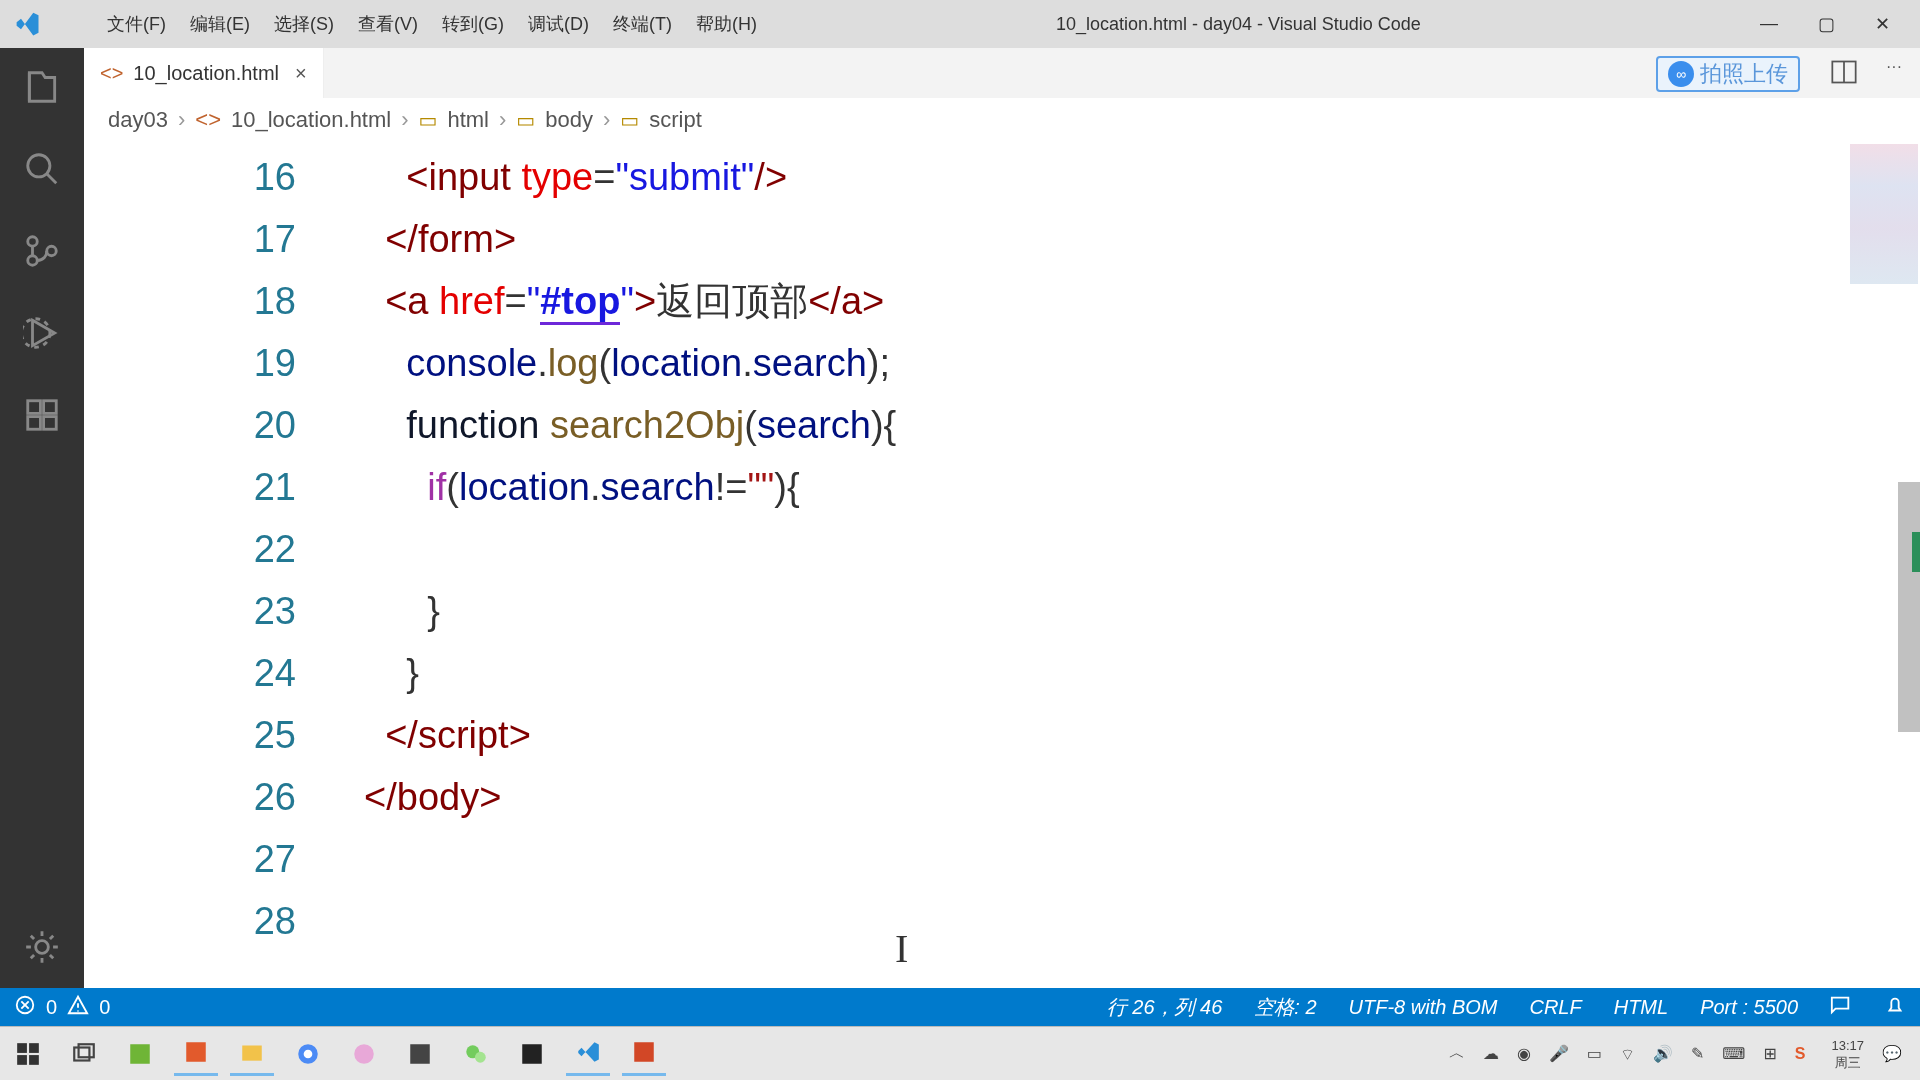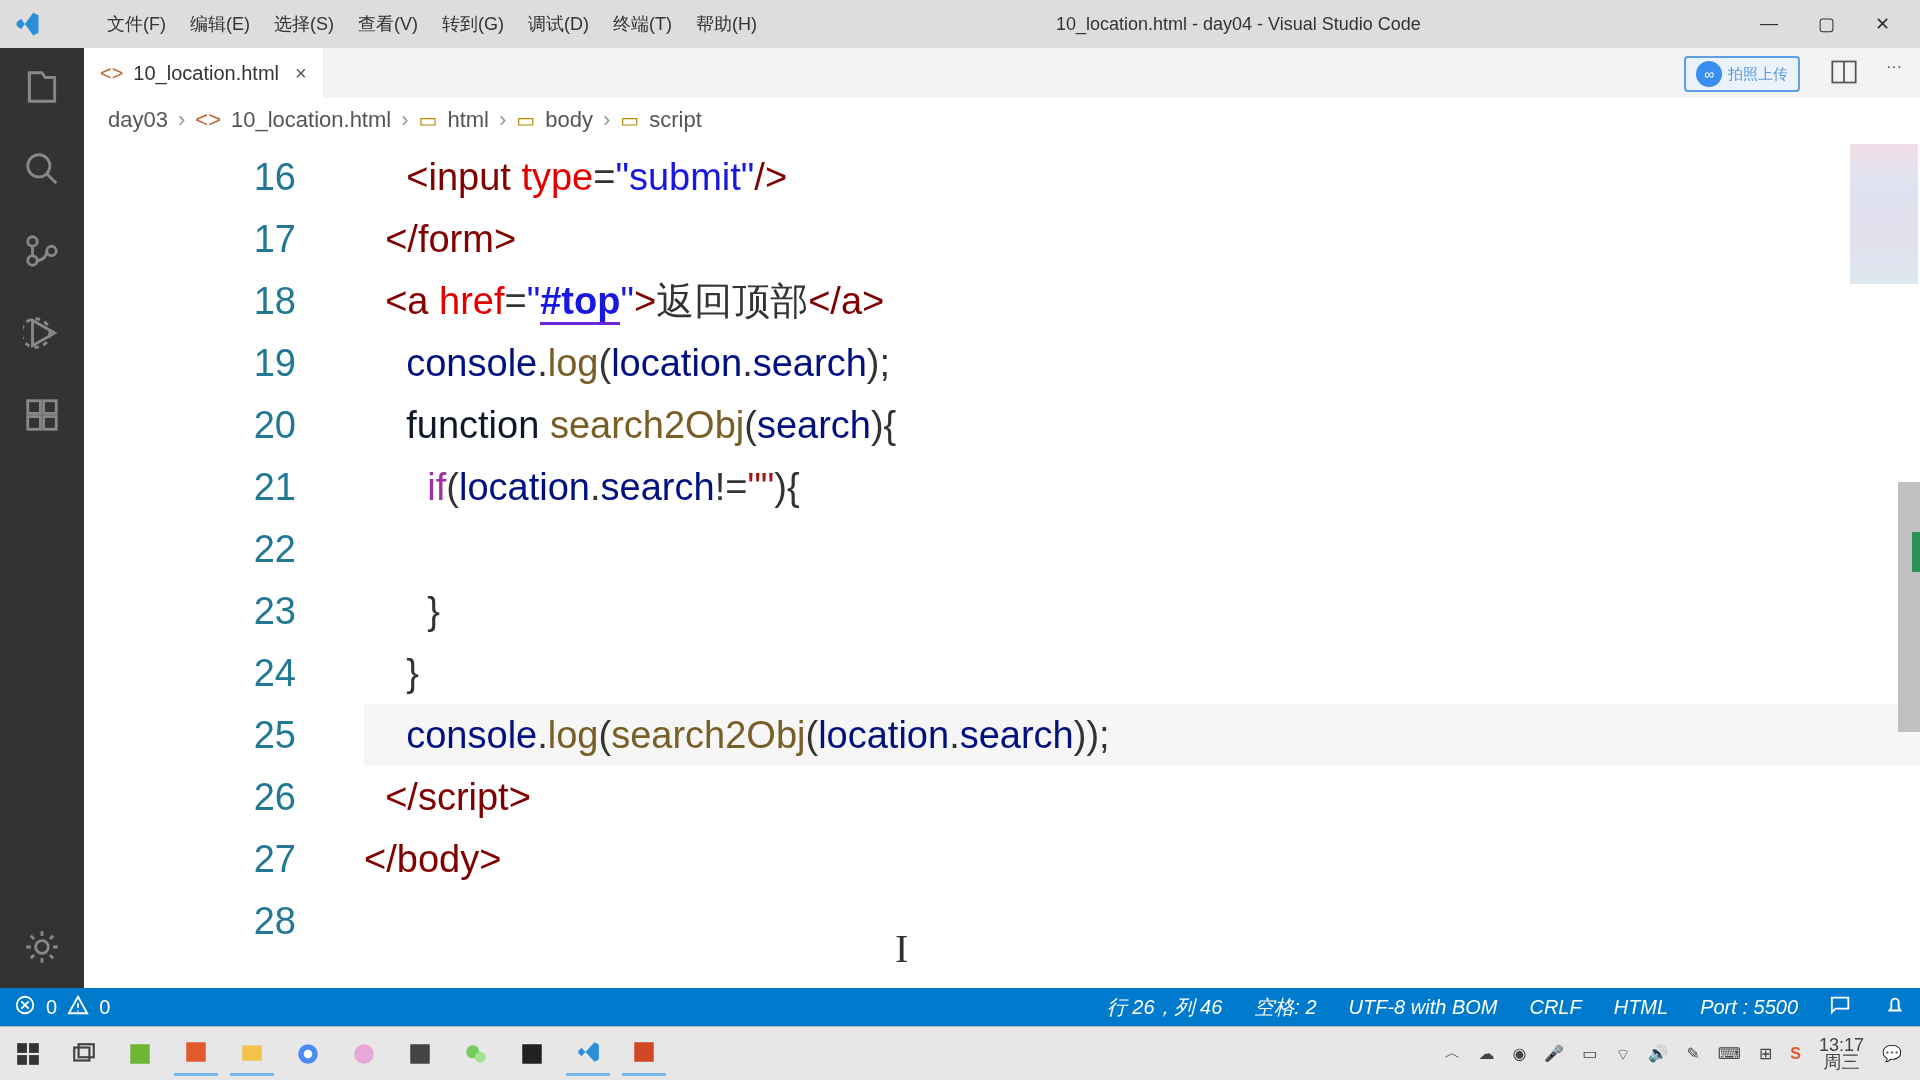--- a/index.html
+++ b/index.html
@@ -27,21 +27,21 @@
 
 .editor { flex: 1; display: flex; flex-direction: column; background: #fff; position: relative; }
 
 
 .tabrow { height: 50px; display: flex; align-items: stretch; background: #f3f3f3; position:relative;}
 .tab { display: flex; align-items: center; padding: 0 16px; background: #fff; color: #333; font-size: 20px; gap: 10px; border-right:1px solid #eee;}
 .tab .ficon { color: #c0632e; font-size: 20px; }
 .tab .close { color: #555; font-size: 20px; margin-left:6px;}
 .ext-badge { position:absolute; right:120px; top:8px; border:2px solid #5da0e8; border-radius:4px; height:36px; display:flex; align-items:center; padding:0 10px; gap:6px; background:#eaf3fc;}
 .ext-badge .cloud { width:26px;height:26px; background:#3a8eed; border-radius:50%; display:flex;align-items:center;justify-content:center;color:#fff;font-size:14px;}
-.ext-badge .text { color:#5a96da; font-size:15px;}
+.ext-badge .text { color:#5a96da; font-size:22px;}
 .topright { position:absolute; right:18px; top:10px; display:flex; gap:28px; color:#555;}
 .topright svg{width:28px;height:28px;stroke:#555;fill:none;stroke-width:1.5;}
 
 
 .breadcrumb { height: 44px; display: flex; align-items: center; padding-left: 24px; font-size: 22px; color: #555; gap: 10px; background:#fff;}
 .breadcrumb .sep { color: #999; }
 .breadcrumb .ficon { color: #c0632e; }
 .breadcrumb .hicon { color: #b58a00; font-size:20px;}
 
 
@@ -77,21 +77,21 @@
 .statusbar .left { display: flex; align-items:center; gap: 10px; }
 .statusbar .right { margin-left:auto; display:flex; gap:32px; align-items:center;font-style:italic;}
 .statusbar svg { width:22px;height:22px;stroke:#fff;fill:none;stroke-width:2;}
 
 
 .taskbar { height: 54px; background: #e7e7e7; display:flex; align-items:center; border-top:1px solid #bbb;}
 .taskbar .tleft { display:flex; align-items:center; gap:12px; padding-left:6px;}
 .taskbar .ticon { width:44px; height:44px; display:flex;align-items:center;justify-content:center; font-size:24px;}
 .taskbar .ticon.active { border-bottom:3px solid #76b9ed;}
 .taskbar .tright { margin-left:auto; display:flex; align-items:center; gap:18px; padding-right:18px; color:#444; font-size:16px;}
-.taskbar .clock { text-align:center; font-size:18px; line-height:17px;}
+.taskbar .clock { text-align:center; font-size:13px; line-height:17px;margin-left:8px;}
 .taskbar svg { width:26px;height:26px;}
 </style>
 </head>
 <body>
 
 <div class="titlebar">
   <div class="logo">
     <svg viewBox="0 0 32 32">
         <path d="M22 3 L8 22 L3 18 L3 14 L8 10 L22 29 L28 26 L28 6 Z" fill="#2a8fd8"></path>
       </svg>
@@ -214,21 +214,20 @@
       <div class="code">
 <div class="codeline"><span class="t-plain">    </span><span class="t-punc">&lt;</span><span class="t-tag">input</span><span class="t-plain"> </span><span class="t-attr">type</span><span class="t-plain">=</span><span class="t-str">"</span><span class="t-str">submit</span><span class="t-str">"</span><span class="t-punc">/&gt;</span></div>
 <div class="codeline"><span class="t-plain">  </span><span class="t-punc">&lt;/</span><span class="t-tag">form</span><span class="t-punc">&gt;</span></div>
 <div class="codeline"><span class="t-plain">  </span><span class="t-punc">&lt;</span><span class="t-tag">a</span><span class="t-plain"> </span><span class="t-attr">href</span><span class="t-plain">=</span><span class="t-str">"</span><span class="t-link">#top</span><span class="t-str">"</span><span class="t-punc">&gt;</span><span class="t-txt">返回顶部</span><span class="t-punc">&lt;/</span><span class="t-tag">a</span><span class="t-punc">&gt;</span></div>
 <div class="codeline"><span class="t-plain">    </span><span class="t-var">console</span><span class="t-plain">.</span><span class="t-fn">log</span><span class="t-plain">(</span><span class="t-var">location</span><span class="t-plain">.</span><span class="t-var">search</span><span class="t-plain">);</span></div>
 <div class="codeline"><span class="t-plain">    </span><span class="t-kw">function</span><span class="t-plain"> </span><span class="t-fn">search2Obj</span><span class="t-plain">(</span><span class="t-prm">search</span><span class="t-plain">){</span></div>
 <div class="codeline"><span class="t-plain">      </span><span class="t-kw" style="color:#a031a5">if</span><span class="t-plain">(</span><span class="t-var">location</span><span class="t-plain">.</span><span class="t-var">search</span><span class="t-op">!=</span><span class="t-str" style="color:#a31515">""</span><span class="t-plain">){</span></div>
 <div class="codeline"><span class="t-plain"></span></div>
 <div class="codeline"><span class="t-plain">      </span><span class="t-plain">}</span></div>
 <div class="codeline"><span class="t-plain">    </span><span class="t-plain">}</span><span class="text-cursor">I</span></div>
-<div class="codeline hl"><span class="t-plain">    </span><span class="t-var">console</span><span class="t-plain">.</span><span class="t-fn">log</span><span class="t-plain">(</span><span class="t-fn">search2Obj</span><span class="t-plain">(</span><span class="t-var">location</span><span class="t-plain">.</span><span class="t-var">search</span><span class="t-plain">));</span></div>
 <div class="codeline"><span class="t-plain">  </span><span class="t-punc">&lt;/</span><span class="t-tag">script</span><span class="t-punc">&gt;</span></div>
 <div class="codeline"><span class="t-punc">&lt;/</span><span class="t-tag">body</span><span class="t-punc">&gt;</span></div>
       </div>
       <div class="minimap"></div>
       <div class="vscroll"></div>
       <div class="vscroll-mark"></div>
     </div>
   </div>
 </div>
 

